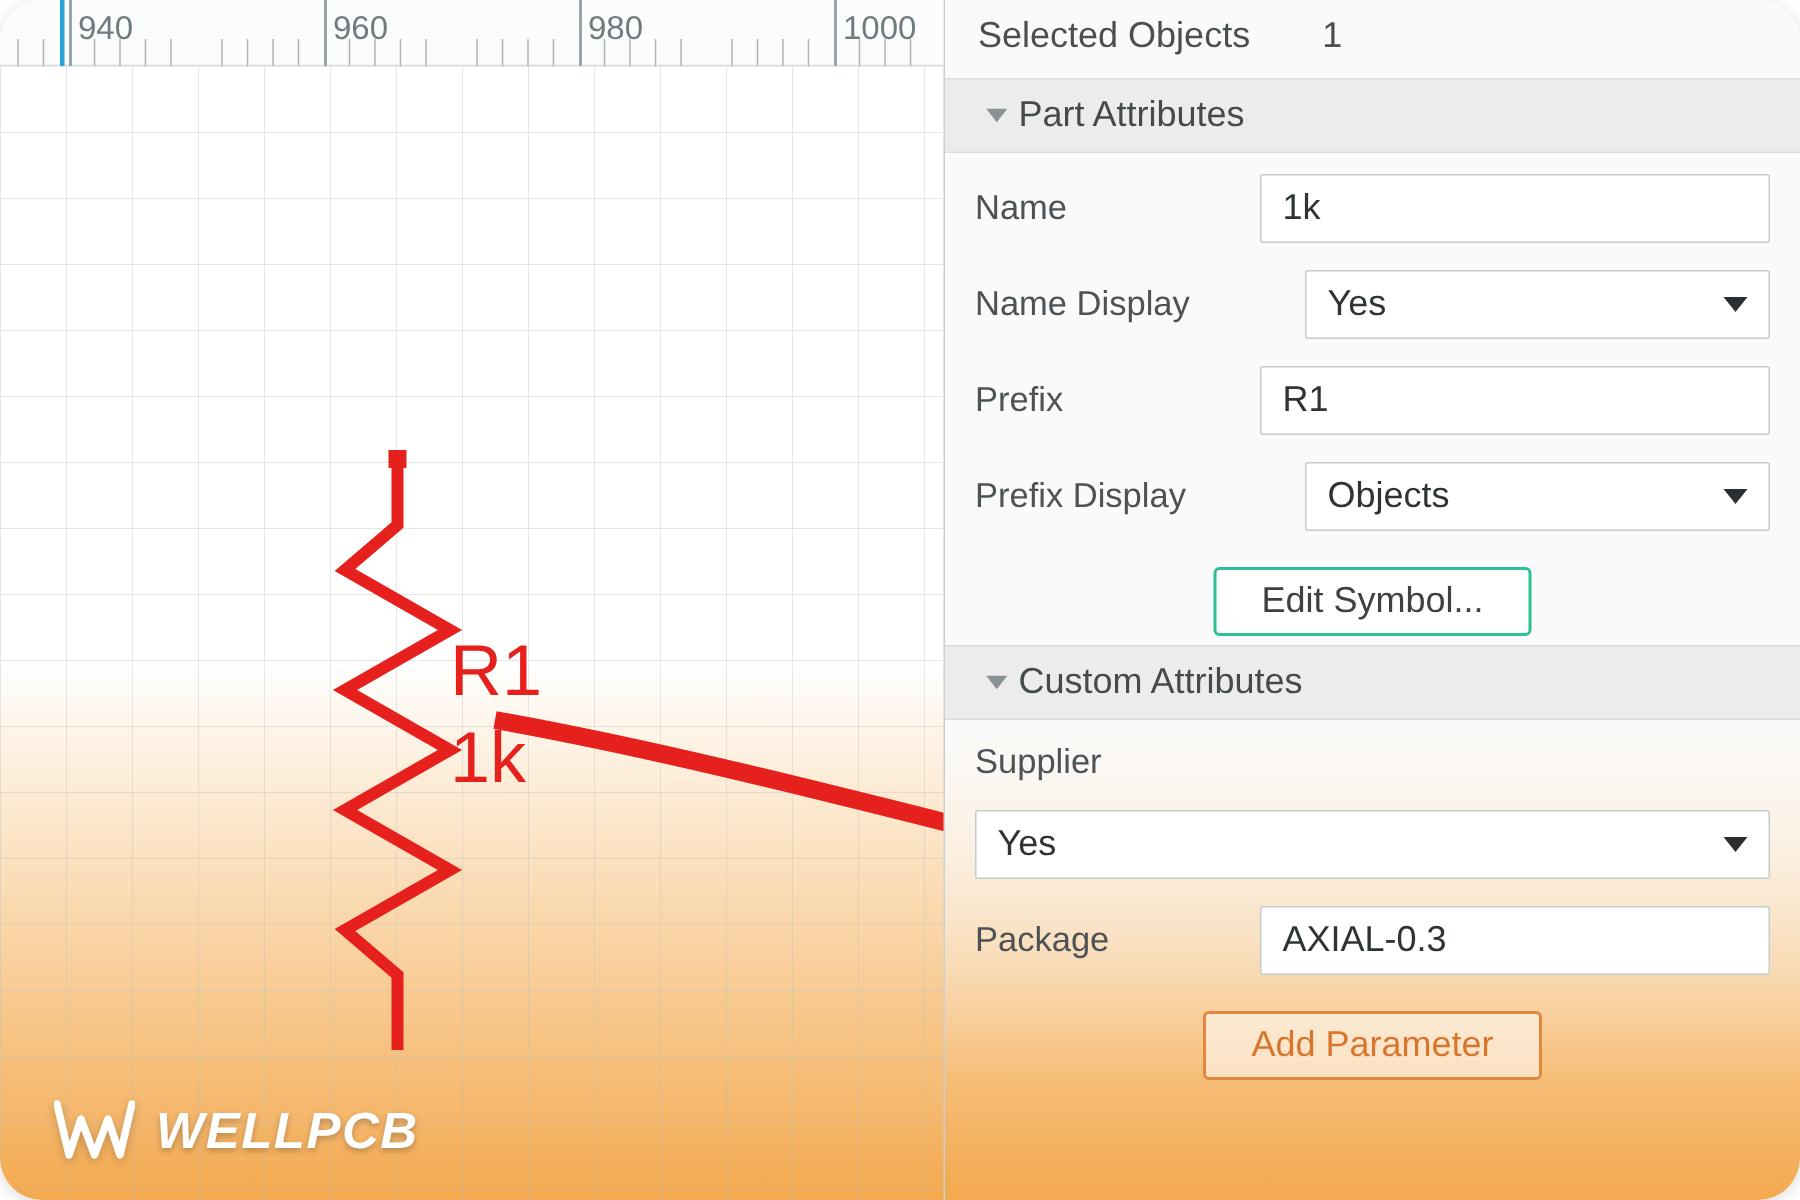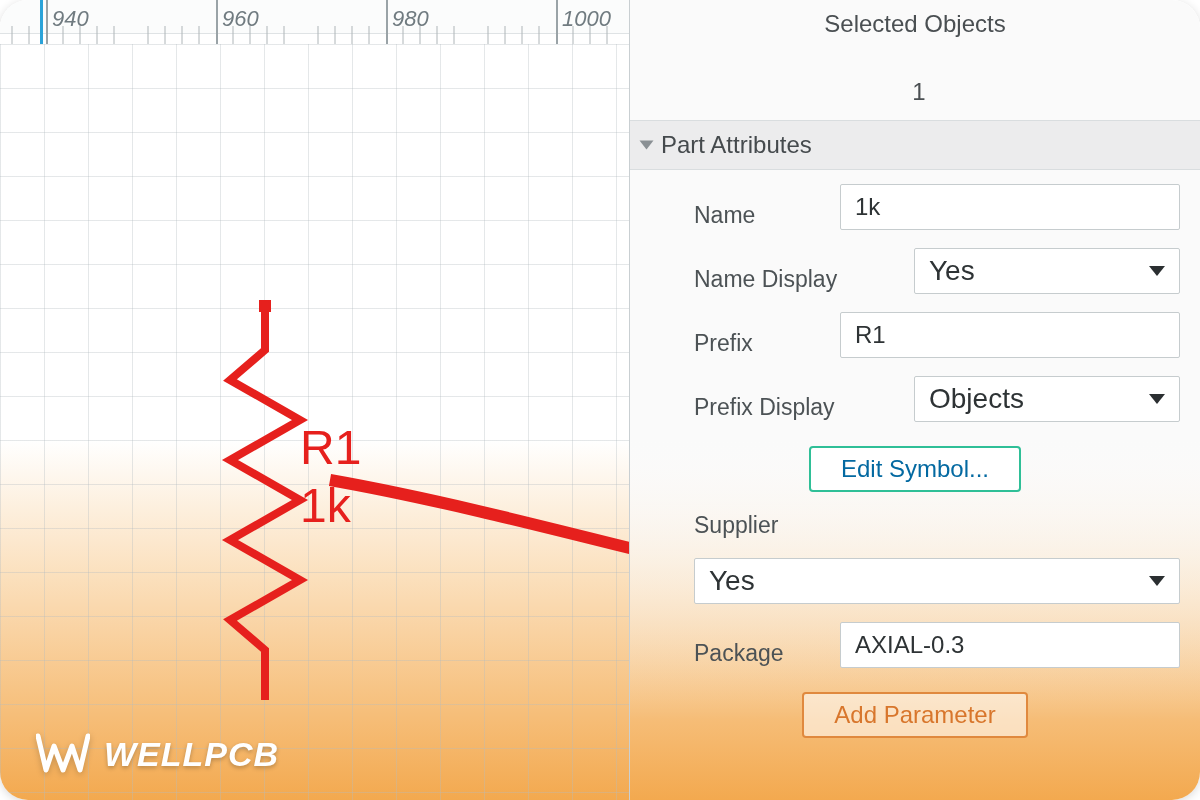--- a/index.html
+++ b/index.html
@@ -14,26 +14,25 @@
     box-shadow: 0 2px 10px rgba(0,0,0,0.15);
   }
   
   .canvas-wrap {
     flex: 1 1 auto;
     position: relative;
     border-right: 1px solid #c9cfd2;
     overflow: hidden;
   }
   .ruler {
-    height: 34px;
+    height: 44px;
     width: 100%;
     background: #fbfcfc;
     border-bottom: 1px solid #dfe3e5;
     position: relative;
-    font-style: italic;
   }
   .ruler .major {
     position: absolute; top: 0; height: 44px; width: 2px; background: #9aa3a7;
   }
   .ruler .cursor {
     position: absolute; top:0; height:44px; width:3px; background:#2aa3d9;
   }
   .ruler .label {
     position: absolute; top: 6px; color: #707b80;
     font-size: 22px; font-weight: 400;
@@ -65,54 +64,54 @@
   .panel {
     width: 570px;
     flex: 0 0 570px;
     background: linear-gradient(to bottom, #fafafa 0%, #fafafa 55%, rgba(250,250,250,0.0) 90%);
     position: relative;
     padding: 0;
   }
   .sel-row {
     display:flex; align-items:center; gap: 40px;
     padding: 10px 22px 14px 22px;
-    font-size: 24px; color:#4a4f52;flex-direction:column;
+    font-size: 24px; color:#4a4f52;
   }
   .sel-row .count { color:#4a4f52; margin-left: 8px; }
   .section-head {
     background:#ececed;
-    padding: 10px 12px;
+    padding: 10px 30px;
     font-size: 24px; color:#454a4d;
     display:flex; align-items:center; gap:10px;
     border-top:1px solid #d9dddf; border-bottom:1px solid #d9dddf;
   }
   .tri {
     width:0;height:0;border-top:7px solid transparent;border-bottom:7px solid transparent;
     border-left:9px solid #8a9094; transform: rotate(90deg);
   }
   .form { padding: 14px 20px 6px 20px; display:flex; flex-direction:column; gap:18px; }
-  .row { display:flex; align-items:flex-end;margin-left:44px; }
+  .row { display:flex; align-items:center; }
   .row label { width: 220px; font-size:23px; color:#4c5255; line-height:1.2; }
   .control-input {
     flex:1; height:46px; border:1px solid #c6ccce; background:#fff;
     font-size:24px; color:#2e3335; padding: 0 14px; border-radius:2px;
   }
   .control-select {
     flex:1; height:46px; border:1px solid #c6ccce; background:#fff;
-    font-size:28px; color:#2e3335; padding: 0 14px; border-radius:2px;
+    font-size:24px; color:#2e3335; padding: 0 14px; border-radius:2px;
     display:flex; align-items:center; justify-content:space-between;
     cursor:pointer;
   }
   .caret {
     width:0;height:0;border-left:8px solid transparent;border-right:8px solid transparent;
     border-top:10px solid #2b2f31;
   }
   .btn-outline {
     display:inline-flex; align-items:center; justify-content:center;
-    height:46px; padding:0 30px; border:2px solid #2fbf97; color:#0369a1;
+    height:46px; padding:0 30px; border:2px solid #2fbf97; color:#404040;
     font-size:24px; background:#fff; border-radius:4px; cursor:pointer;
   }
   .btn-outline.orange { border-color:#e0893e; color:#d8762c; background:rgba(255,255,255,0.55); }
   .center { display:flex; justify-content:center; padding-top:6px; }
   .small-clear {
     font-size:16px; color:#9fa6a9; border:1px solid #c6ccce; padding:0 4px; border-radius:2px;
     margin-left:6px; line-height:16px;
   }
   .watermark {
     position:absolute; left:36px; bottom:24px; display:flex; align-items:center; gap:14px;
@@ -227,20 +226,24 @@
         <div class="control-select">
           <span>Objects</span>
           <span class="caret"></span>
         </div>
       </div>
       <div class="center">
         <button class="btn-outline">Edit Symbol...</button>
       </div>
     </div>
 
+    <div class="section-head">
+      <span class="tri"></span>
+      <span>Custom Attributes</span>
+    </div>
     <div class="form">
       <div class="row">
         <label>Supplier</label>
       </div>
       <div class="row">
         <div class="control-select">
           <span>Yes</span>
           <span class="caret"></span>
         </div>
       </div>

